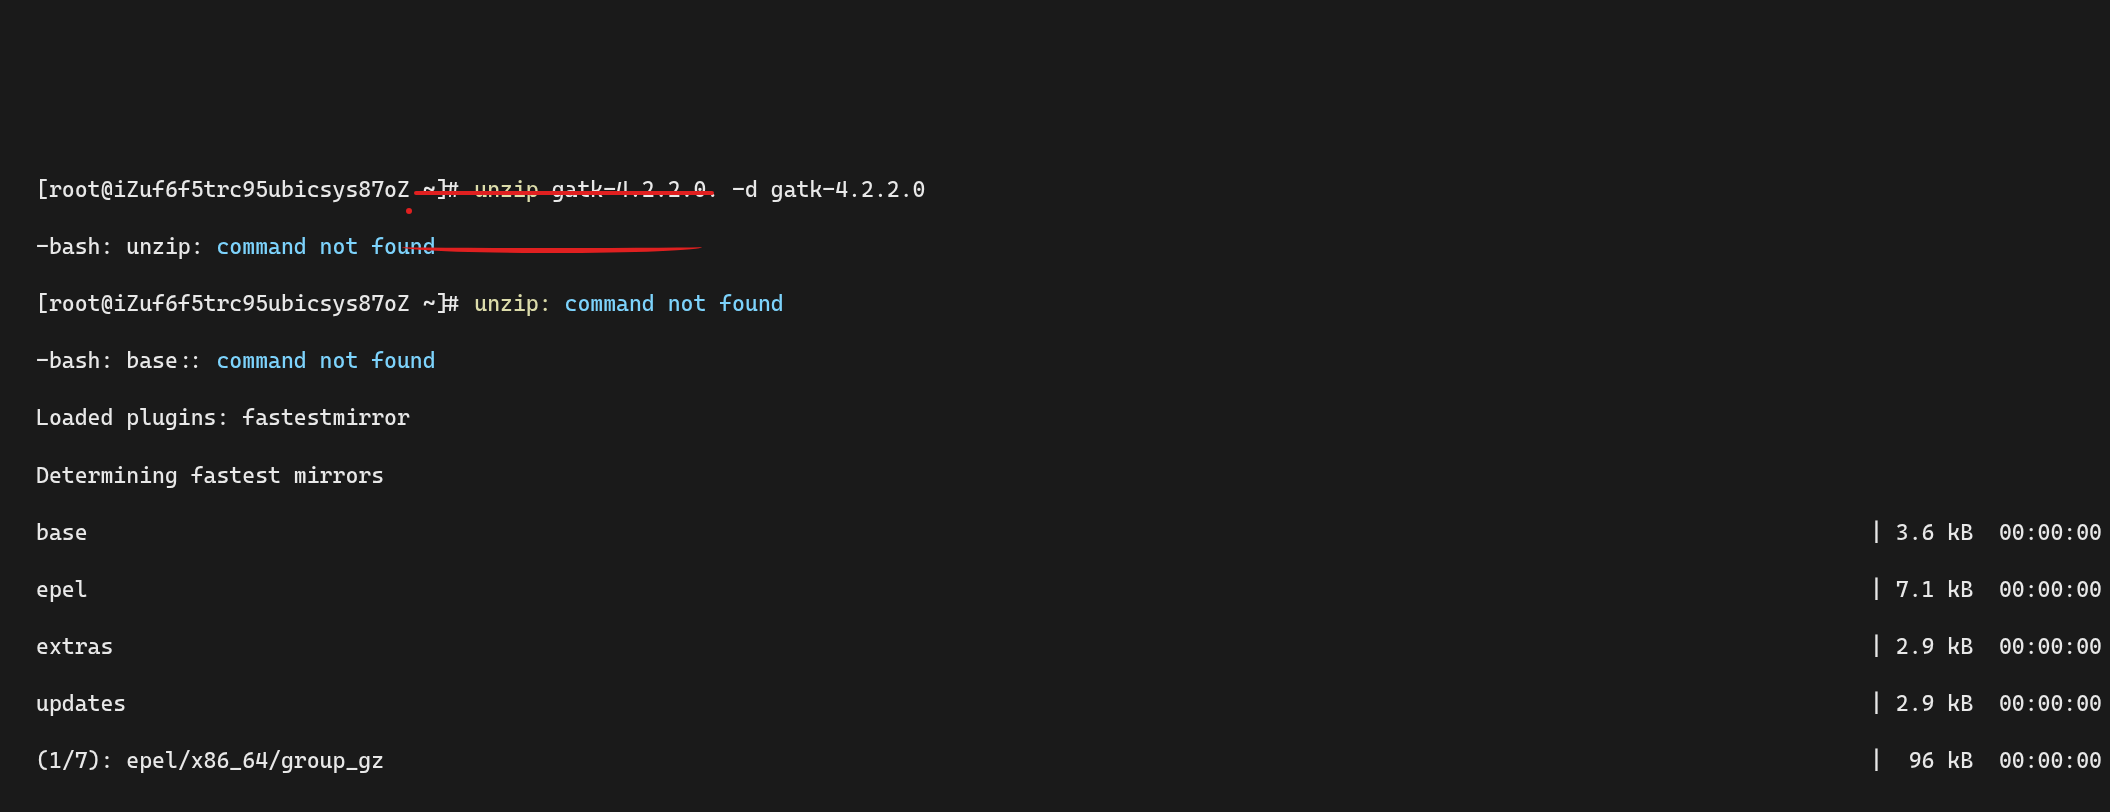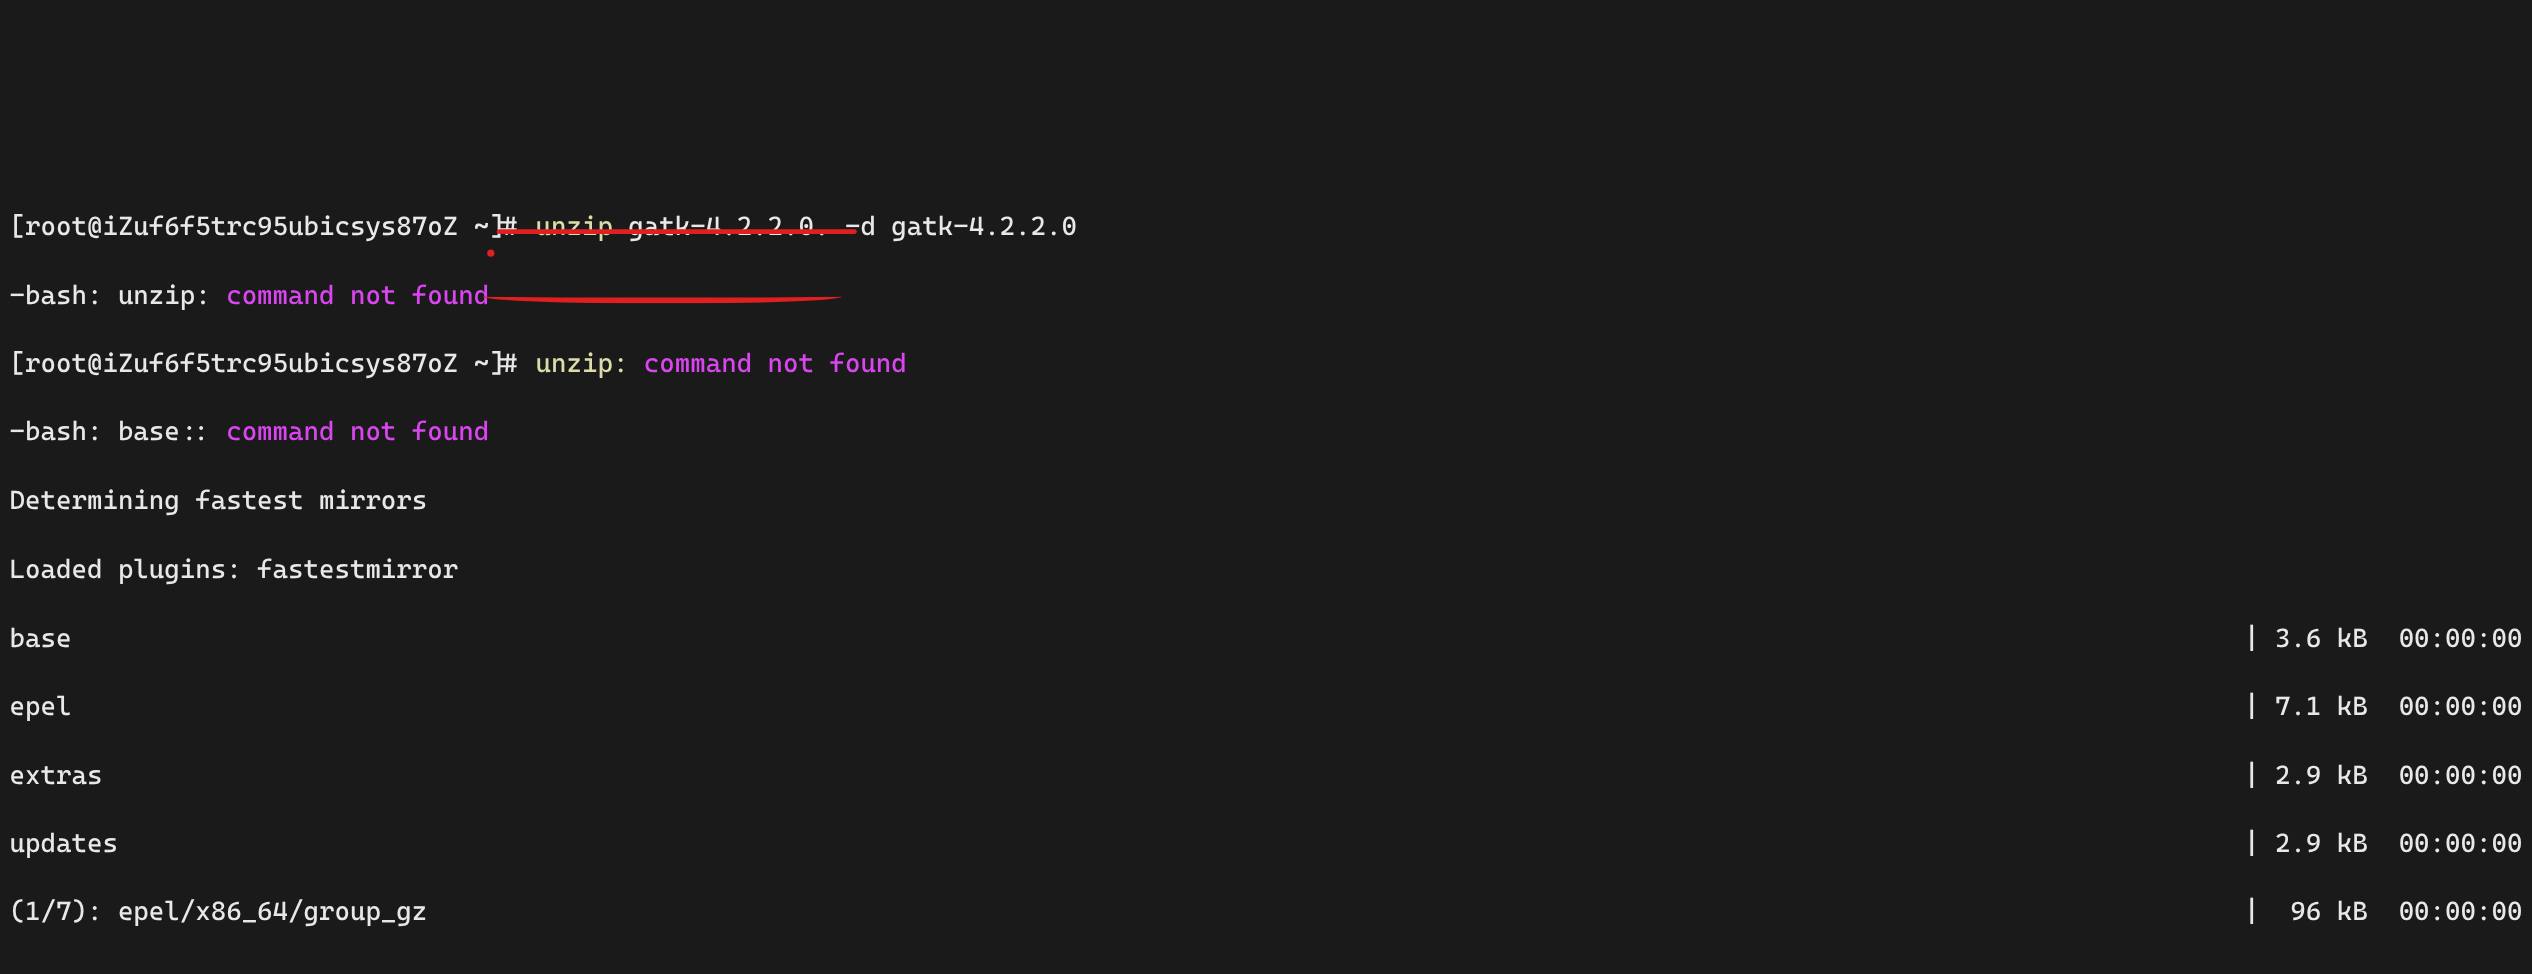--- a/index.html
+++ b/index.html
@@ -6,29 +6,29 @@
     body {
       background: #1a1a1a;
       color: #e8e8e8;
       font-family: 'Cascadia Code', 'Consolas', 'Courier New', monospace;
       font-size: 22px;
       line-height: 1.3;
       padding: 4px 8px;
       white-space: pre;
       overflow: hidden;
     }
-    .line { display: block; position: relative; }
+    .line { display: block; position: relative; margin-left: 28px; }
     .bracket { color: #e8e8e8; }
     .user-host { color: #e8e8e8; }
     .path-tilde { color: #e8e8e8; }
     .hash-prompt { color: #e8e8e8; }
     .cmd-part1 { color: #dcdcaa; }
     .cmd-part2 { color: #e8e8e8; }
     .err-prefix { color: #e8e8e8; }
-    .err-msg { color: #d946ef; }
+    .err-msg { color: #7dd3fc; }
     .white-text { color: #e8e8e8; }
     .repo-row {
       display: flex;
       justify-content: space-between;
       gap: 16px;
     }
     .repo-name { flex: 0 0 auto; }
     .repo-right {
       flex: 0 0 auto;
       text-align: left;
@@ -63,22 +63,22 @@
 <body>
 
 
 
 <div class="terminal">
 
 <span class="line"><span class="bracket">[</span><span class="user-host">root</span><span>@</span><span class="user-host">iZuf6f5trc95ubicsys87oZ</span><span> </span><span class="path-tilde">~</span><span class="bracket">]</span><span class="hash-prompt">#</span> <span class="cmd-part1">unzip</span><span class="cmd-part2"> gatk-4.2.2.0. -d gatk-4.2.2.0</span></span>
 <span class="line"><span class="err-prefix">-bash: unzip: </span><span class="err-msg">command not found</span></span>
 <span class="line"><span class="bracket">[</span><span class="user-host">root</span><span>@</span><span class="user-host">iZuf6f5trc95ubicsys87oZ</span><span> </span><span class="path-tilde">~</span><span class="bracket">]</span><span class="hash-prompt">#</span> <span class="cmd-part1">unzip:</span><span> </span><span class="err-msg">command not found</span></span>
 <span class="line"><span class="err-prefix">-bash: base:: </span><span class="err-msg">command not found</span></span>
+<span class="line white-text">Loaded plugins: fastestmirror</span>
 <span class="line white-text">Determining fastest mirrors</span>
-<span class="line white-text">Loaded plugins: fastestmirror</span>
 <span class="line repo-row"><span class="repo-name white-text">base</span><span class="repo-right white-text"><span>|</span> <span>3.6 kB</span>  <span>00:00:00</span></span></span>
 <span class="line repo-row"><span class="repo-name white-text">epel</span><span class="repo-right white-text"><span>|</span> <span>7.1 kB</span>  <span>00:00:00</span></span></span>
 <span class="line repo-row"><span class="repo-name white-text">extras</span><span class="repo-right white-text"><span>|</span> <span>2.9 kB</span>  <span>00:00:00</span></span></span>
 <span class="line repo-row"><span class="repo-name white-text">updates</span><span class="repo-right white-text"><span>|</span> <span>2.9 kB</span>  <span>00:00:00</span></span></span>
 <span class="line repo-row"><span class="repo-name white-text">(1/7): epel/x86_64/group_gz</span><span class="repo-right white-text"><span>|</span> <span> 96 kB</span>  <span>00:00:00</span></span></span>
 
 
 
 
 

